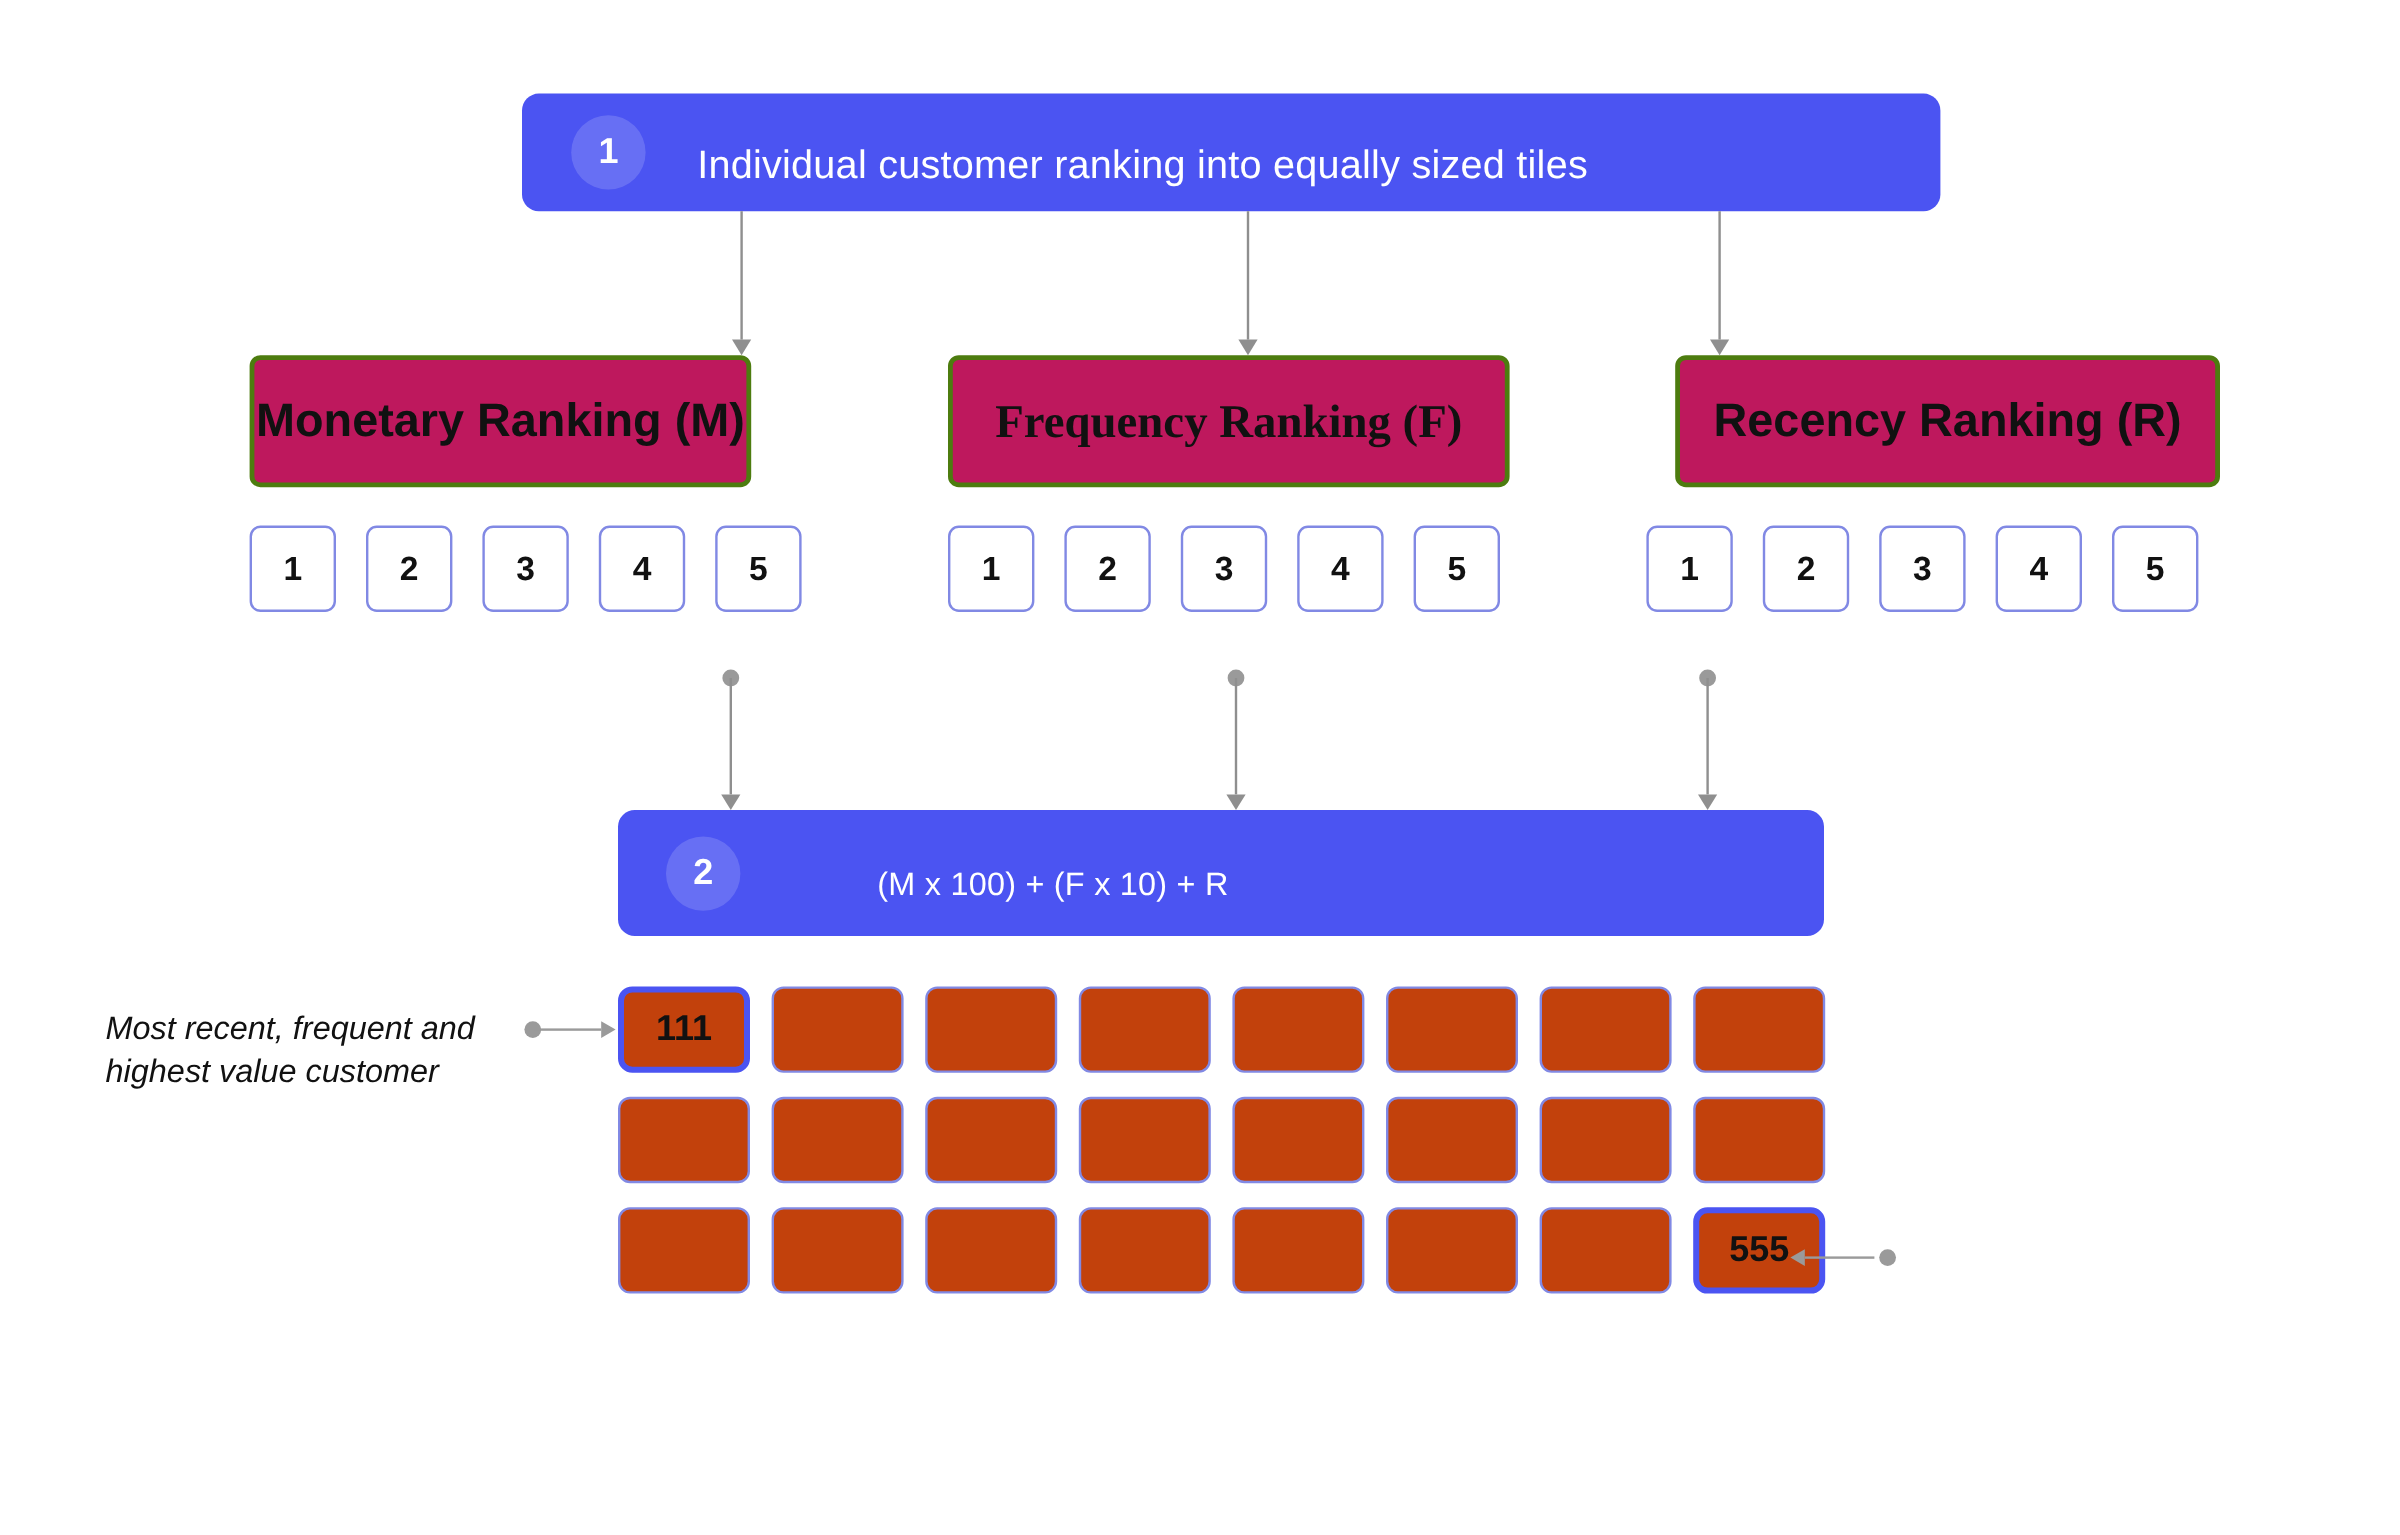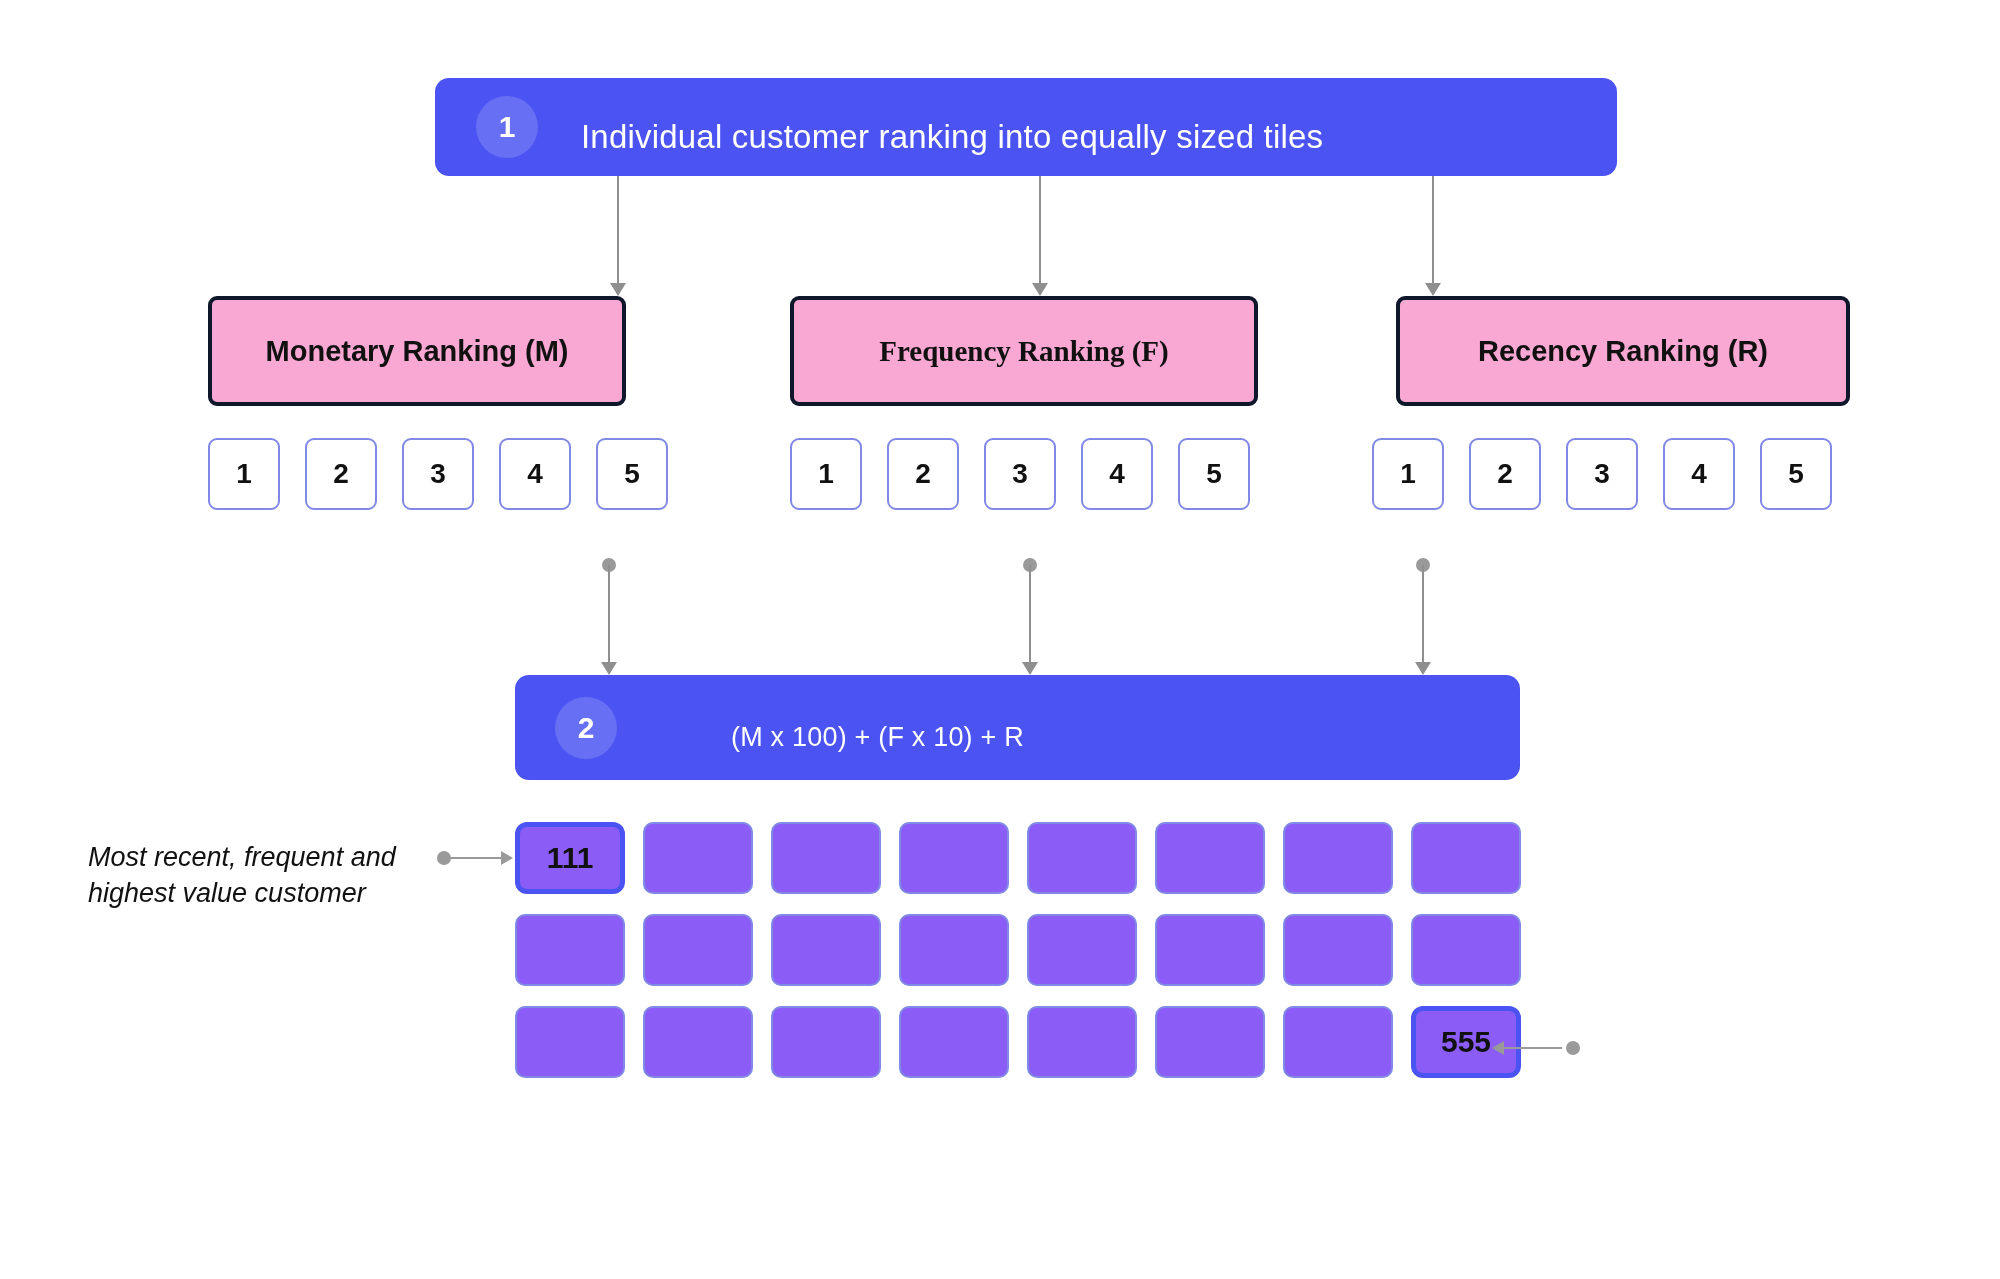--- a/index.html
+++ b/index.html
@@ -45,25 +45,25 @@
   #banner-formula {
     left: 515px; top: 675px; width: 1005px; height: 105px;
     padding-left: 40px;
   }
   #banner-formula .banner-title { margin-left: 114px; font-size: 27px; }
 
   
   .rank-box {
     position: absolute;
     height: 110px;
-    border: 4px solid #0f172a;
+    border: 4px solid #4d7c0f;
     border-radius: 9px;
-    background: #f9a8d4;
-    display: flex; align-items: center; justify-content: center;
-    font-size: 29px; font-weight: 700; color: #111111;
+    background: #be185d;
+    display: flex; align-items: center; justify-content: center;
+    font-size: 39px; font-weight: 700; color: #111111;
     white-space: nowrap;
   }
   #rank-box-0 { left: 208px;  top: 296px; width: 418px; }
   #rank-box-1 { left: 790px;  top: 296px; width: 468px; font-family: Liberation Serif, serif; }
   #rank-box-2 { left: 1396px; top: 296px; width: 454px; text-align: right; }
 
   
   .tile-row { position: absolute; display: flex; }
   .tile {
     width: 72px; height: 72px;
@@ -114,21 +114,21 @@
     left: 515px; top: 822px;
     display: grid;
     grid-template-columns: repeat(8, 110px);
     grid-template-rows: repeat(3, 72px);
     column-gap: 18px;
     row-gap: 20px;
   }
   .cell {
     border: 2px solid #8189e4;
     border-radius: 10px;
-    background: #8b5cf6;
+    background: #c2410c;
     display: flex; align-items: center; justify-content: center;
     font-size: 30px; font-weight: 700; color: #111111;
   }
   .cell.highlight { border: 5px solid #4b54f2; border-radius: 12px; }
 
   
   .annot {
     position: absolute;
     font-size: 27px;
     font-style: italic;

